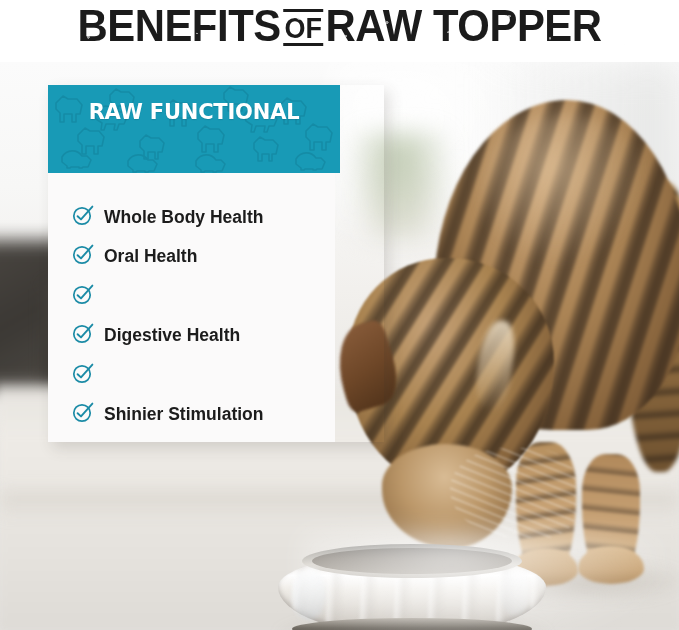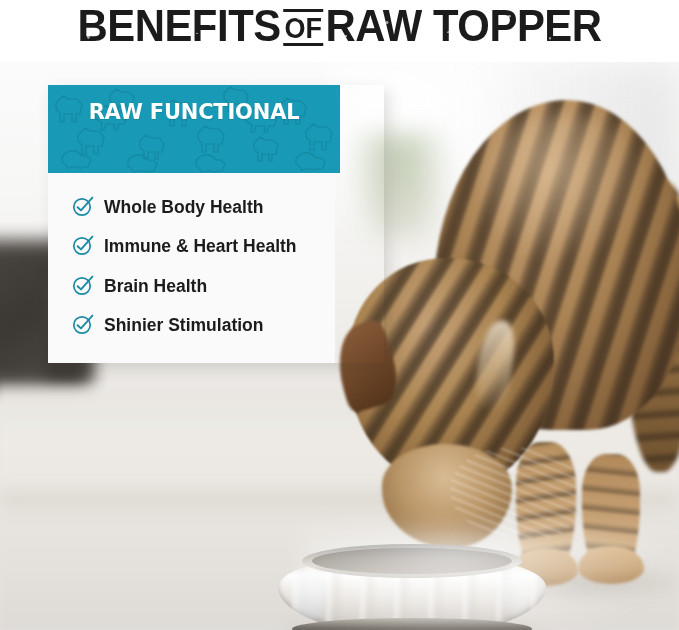--- a/index.html
+++ b/index.html
@@ -477,21 +477,21 @@
 
   .card-body {
     position: relative;
     width: 287px;
     margin-left: 0px;
     background: #fbfafa;
     padding: 14px 0 18px 0;
   }
   .benefit-row {
     display: flex;
-    align-items: center;
+    align-items: flex-end;
     height: 39.5px;
     padding-left: 24px;
   }
   .check-icon {
     flex: 0 0 auto;
     width: 22px;
     height: 22px;
     margin-right: 10px;
     position: relative;
     top: -1px;
@@ -592,40 +592,56 @@
       <div class="benefit-row">
         <span class="check-icon">
           <svg viewBox="0 0 22 22" width="22" height="22">
             <circle cx="10" cy="12" r="8.2" fill="none" stroke="#1b8ba6" stroke-width="1.7"></circle>
             <path d="M5.6 12.2 L9 15.4 L20.4 2.6" fill="none" stroke="#1b8ba6" stroke-width="1.9" stroke-linecap="round" stroke-linejoin="round"></path>
           </svg>
         </span>
         <span class="benefit-label">Whole Body Health</span>
       </div>
 
-
       <div class="benefit-row">
         <span class="check-icon">
           <svg viewBox="0 0 22 22" width="22" height="22">
             <circle cx="10" cy="12" r="8.2" fill="none" stroke="#1b8ba6" stroke-width="1.7"></circle>
             <path d="M5.6 12.2 L9 15.4 L20.4 2.6" fill="none" stroke="#1b8ba6" stroke-width="1.9" stroke-linecap="round" stroke-linejoin="round"></path>
           </svg>
         </span>
-        <span class="benefit-label">Immune &amp; Heart Health</span>
+        <span class="benefit-label">Oral Health</span>
       </div>
-
 
       <div class="benefit-row">
         <span class="check-icon">
           <svg viewBox="0 0 22 22" width="22" height="22">
             <circle cx="10" cy="12" r="8.2" fill="none" stroke="#1b8ba6" stroke-width="1.7"></circle>
             <path d="M5.6 12.2 L9 15.4 L20.4 2.6" fill="none" stroke="#1b8ba6" stroke-width="1.9" stroke-linecap="round" stroke-linejoin="round"></path>
           </svg>
         </span>
-        <span class="benefit-label">Brain Health</span>
+      </div>
+
+      <div class="benefit-row">
+        <span class="check-icon">
+          <svg viewBox="0 0 22 22" width="22" height="22">
+            <circle cx="10" cy="12" r="8.2" fill="none" stroke="#1b8ba6" stroke-width="1.7"></circle>
+            <path d="M5.6 12.2 L9 15.4 L20.4 2.6" fill="none" stroke="#1b8ba6" stroke-width="1.9" stroke-linecap="round" stroke-linejoin="round"></path>
+          </svg>
+        </span>
+        <span class="benefit-label">Digestive Health</span>
+      </div>
+
+      <div class="benefit-row">
+        <span class="check-icon">
+          <svg viewBox="0 0 22 22" width="22" height="22">
+            <circle cx="10" cy="12" r="8.2" fill="none" stroke="#1b8ba6" stroke-width="1.7"></circle>
+            <path d="M5.6 12.2 L9 15.4 L20.4 2.6" fill="none" stroke="#1b8ba6" stroke-width="1.9" stroke-linecap="round" stroke-linejoin="round"></path>
+          </svg>
+        </span>
       </div>
 
 
       <div class="benefit-row">
         <span class="check-icon">
           <svg viewBox="0 0 22 22" width="22" height="22">
             <circle cx="10" cy="12" r="8.2" fill="none" stroke="#1b8ba6" stroke-width="1.7"></circle>
             <path d="M5.6 12.2 L9 15.4 L20.4 2.6" fill="none" stroke="#1b8ba6" stroke-width="1.9" stroke-linecap="round" stroke-linejoin="round"></path>
           </svg>
         </span>

